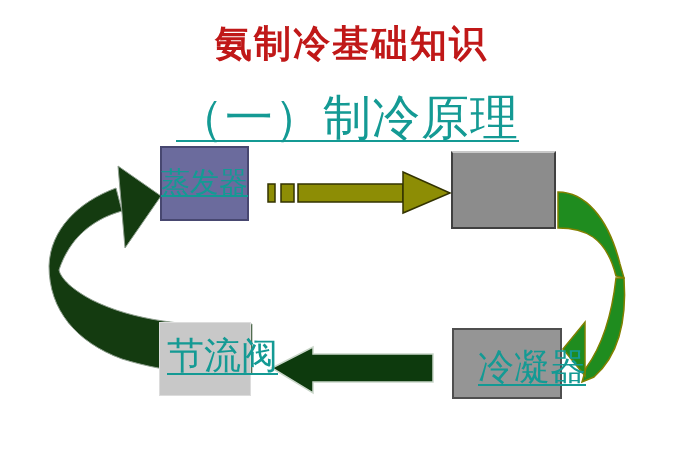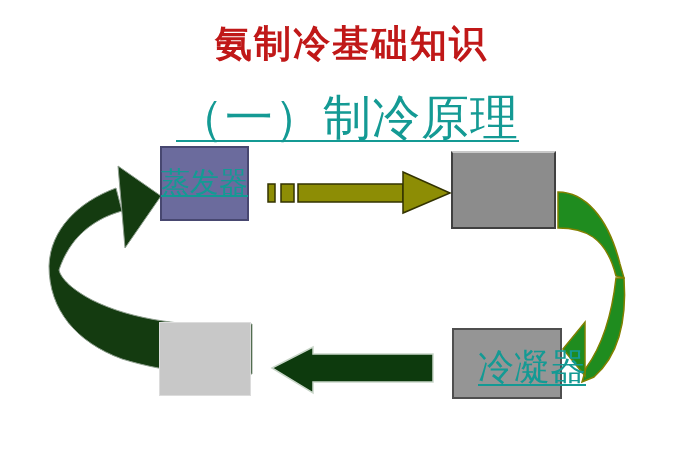--- a/index.html
+++ b/index.html
@@ -74,14 +74,15 @@
     <g stroke="#c9d6c9" stroke-width="1.5" fill="#0d3a0d">
       <path d="M4,26 L45,5 L45,12 L165,12 L165,40 L45,40 L45,51 Z"></path>
     </g>
   </svg>
 
   <div class="abs" id="title">氨制冷基础知识</div>
   <div class="abs" id="subtitle">（一）制冷原理</div>
 
   <div class="abs nodelabel" id="label-evaporator">蒸发器</div>
   <div class="abs nodelabel" id="label-condenser">冷凝器</div>
+  <div class="abs nodelabel" id="label-throttle">节流阀</div>
 
 </div>
 
 </body></html>

